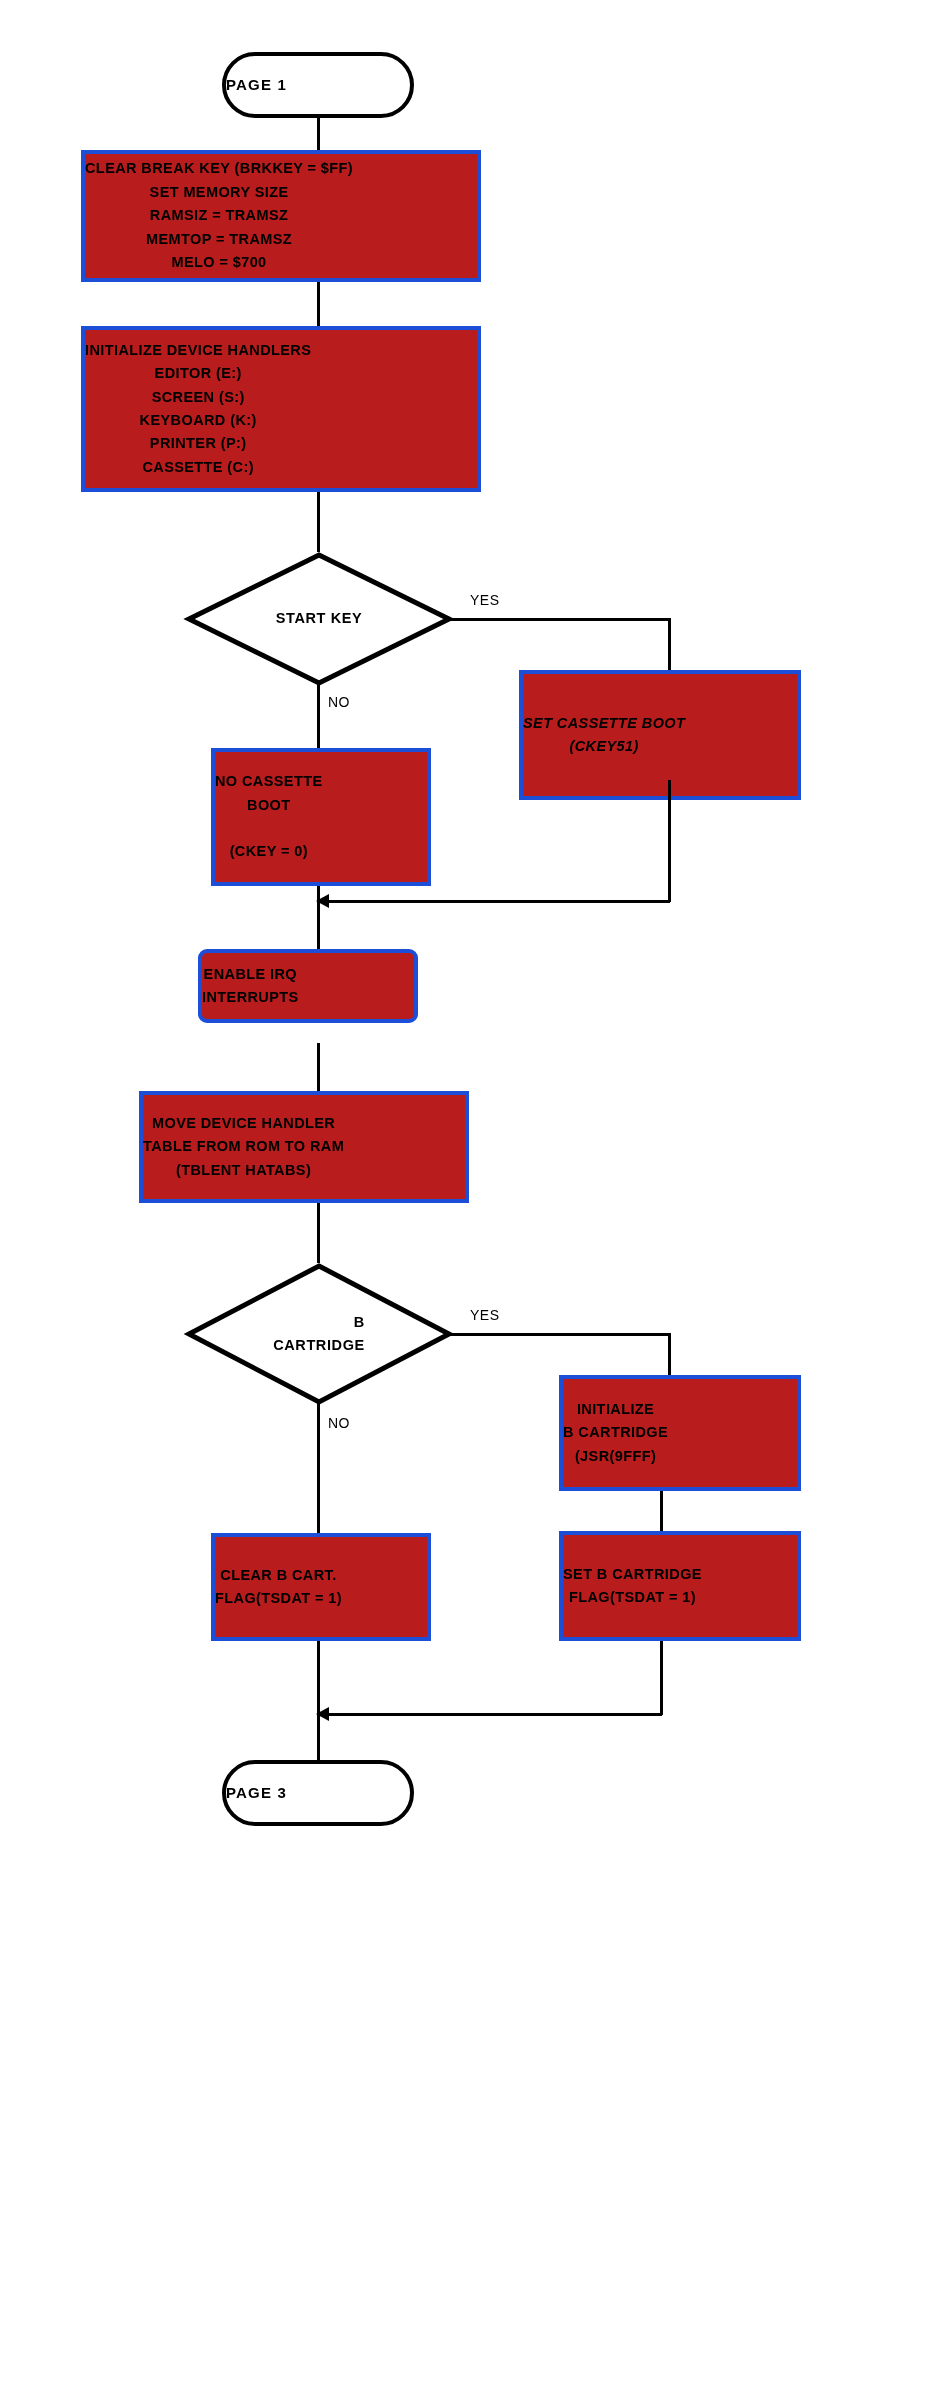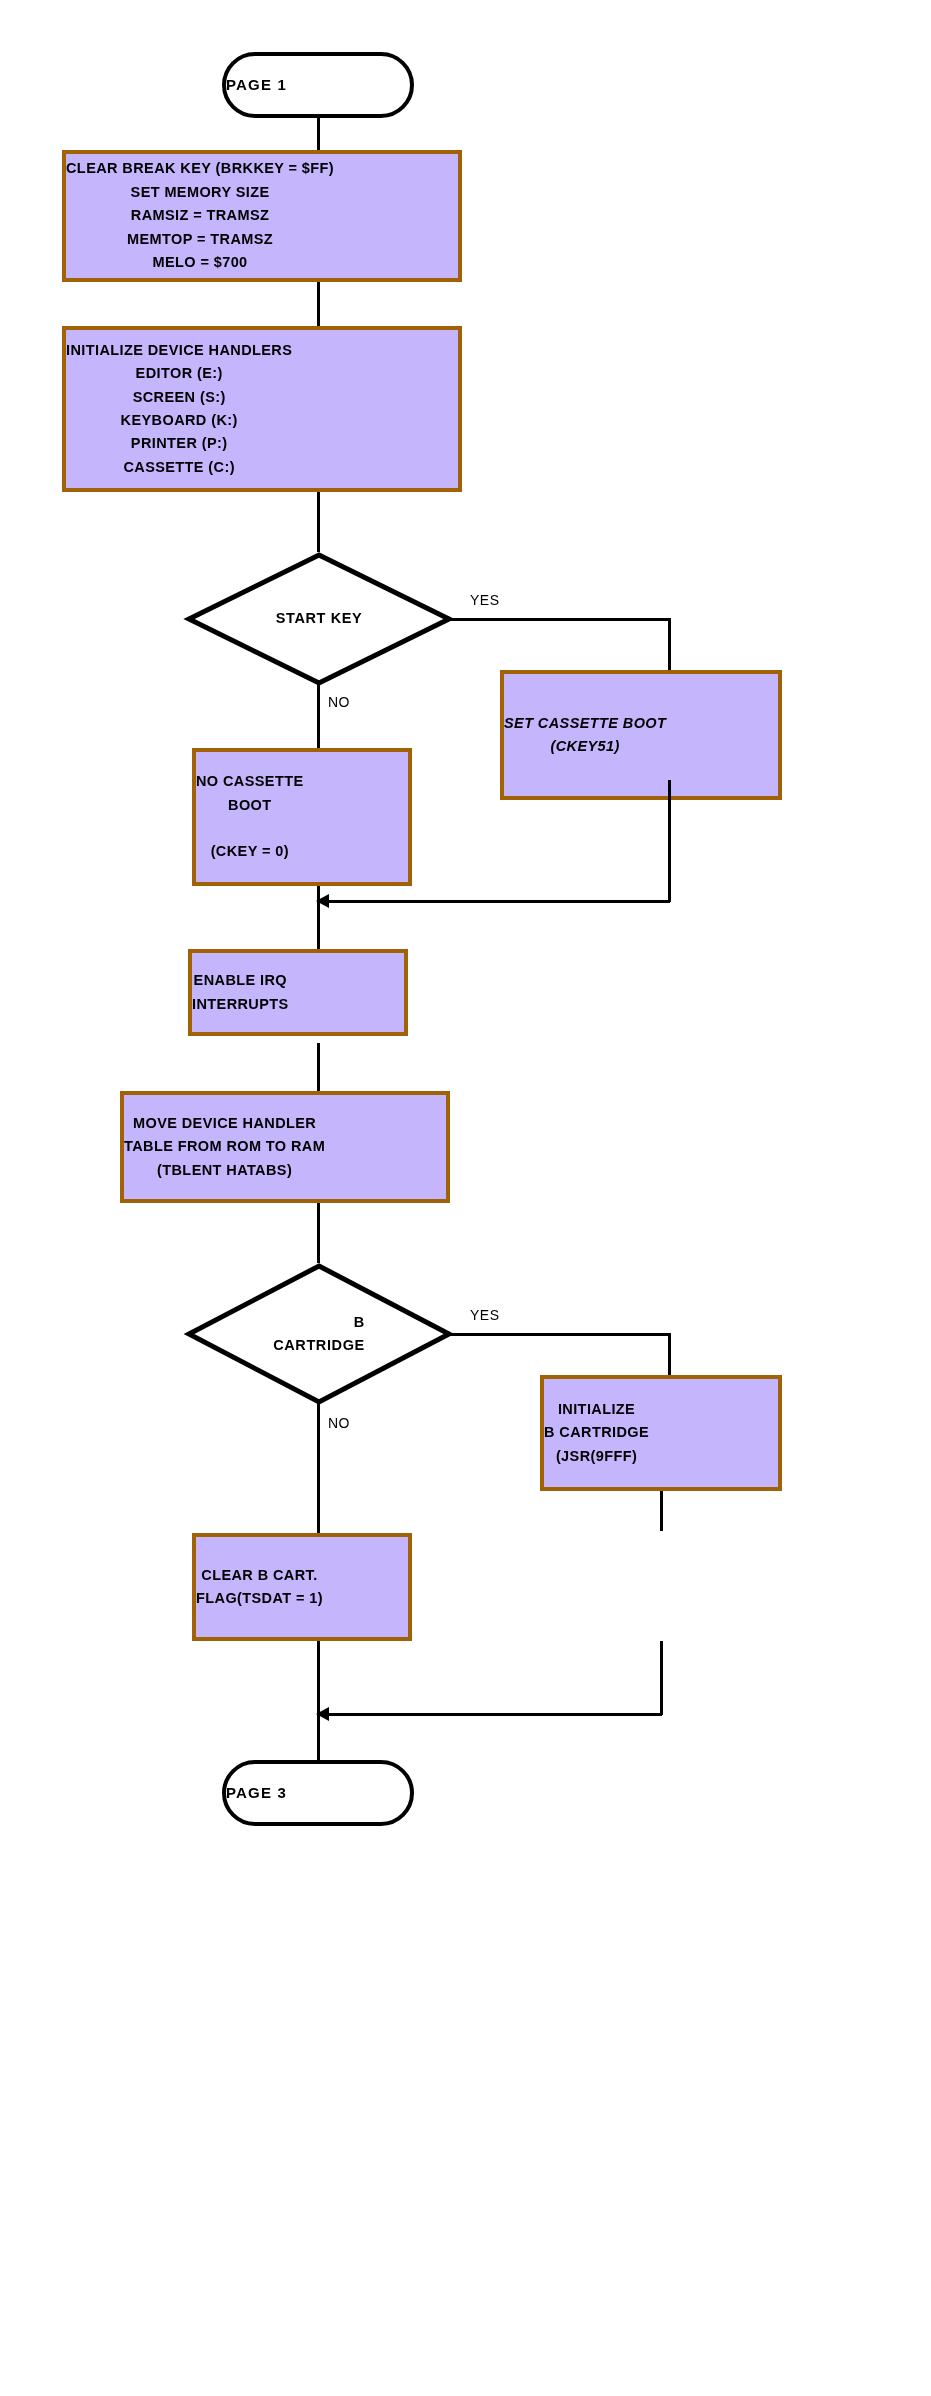--- a/index.html
+++ b/index.html
@@ -20,22 +20,23 @@
   }
   .node {
     position: absolute;
     box-sizing: border-box;
     display: flex;
     align-items: center;
     justify-content: flex-start;
     text-align: center;
   }
   .proc {
-    border: 4px solid #a16207;
-    background: #c4b5fd;
+    border: 4px solid #1d4ed8;
+    background: #b91c1c;
+    margin-left: 19px;
   }
   .term {
     border: 4px solid #000;
     background: #fff;
     border-radius: 34px;
   }
   .node-text {
     font-weight: bold;
     letter-spacing: 0.4px;
     line-height: 1.62;
@@ -152,21 +153,21 @@
   </div>
 
   <div class="edge edge-v" style="left:668px; top:780px; width:3px; height:122px;"></div>
   <div class="edge edge-h" style="left:318px; top:900px; width:352px; height:3px;"></div>
   <div class="arrow-left" style="left:316px; top:894px;"></div>
 
   <div class="edge edge-v" style="left:317px; top:886px; width:3px; height:16px;"></div>
 
   <div class="edge edge-v" style="left:317px; top:901px; width:3px; height:48px;"></div>
 
-  <div class="node proc" style="left:188px; top:949px; width:220px; height:87px;">
+  <div class="node proc" style="left:179px; top:949px; width:220px; height:74px;border-radius:9px;">
     <div class="node-text">ENABLE IRQ
 INTERRUPTS</div>
   </div>
 
   <div class="edge edge-v" style="left:317px; top:1043px; width:3px; height:48px;"></div>
 
   <div class="node proc" style="left:120px; top:1091px; width:330px; height:112px;">
     <div class="node-text">MOVE DEVICE HANDLER
 TABLE FROM ROM TO RAM
 (TBLENT      HATABS)</div>
@@ -190,20 +191,24 @@
   <div class="elabel" style="left:328px; top:1415px;">NO</div>
 
   <div class="node proc" style="left:540px; top:1375px; width:242px; height:116px;">
     <div class="node-text">INITIALIZE
 B CARTRIDGE
 (JSR(9FFF)</div>
   </div>
 
   <div class="edge edge-v" style="left:660px; top:1491px; width:3px; height:40px;"></div>
 
+  <div class="node proc" style="left:540px; top:1531px; width:242px; height:110px;">
+    <div class="node-text">SET B CARTRIDGE
+FLAG(TSDAT = 1)</div>
+  </div>
 
   <div class="node proc" style="left:192px; top:1533px; width:220px; height:108px;">
     <div class="node-text">CLEAR B CART.
 FLAG(TSDAT = 1)</div>
   </div>
 
   <div class="edge edge-v" style="left:660px; top:1641px; width:3px; height:74px;"></div>
   <div class="edge edge-h" style="left:318px; top:1713px; width:344px; height:3px;"></div>
   <div class="arrow-left" style="left:316px; top:1707px;"></div>
 

